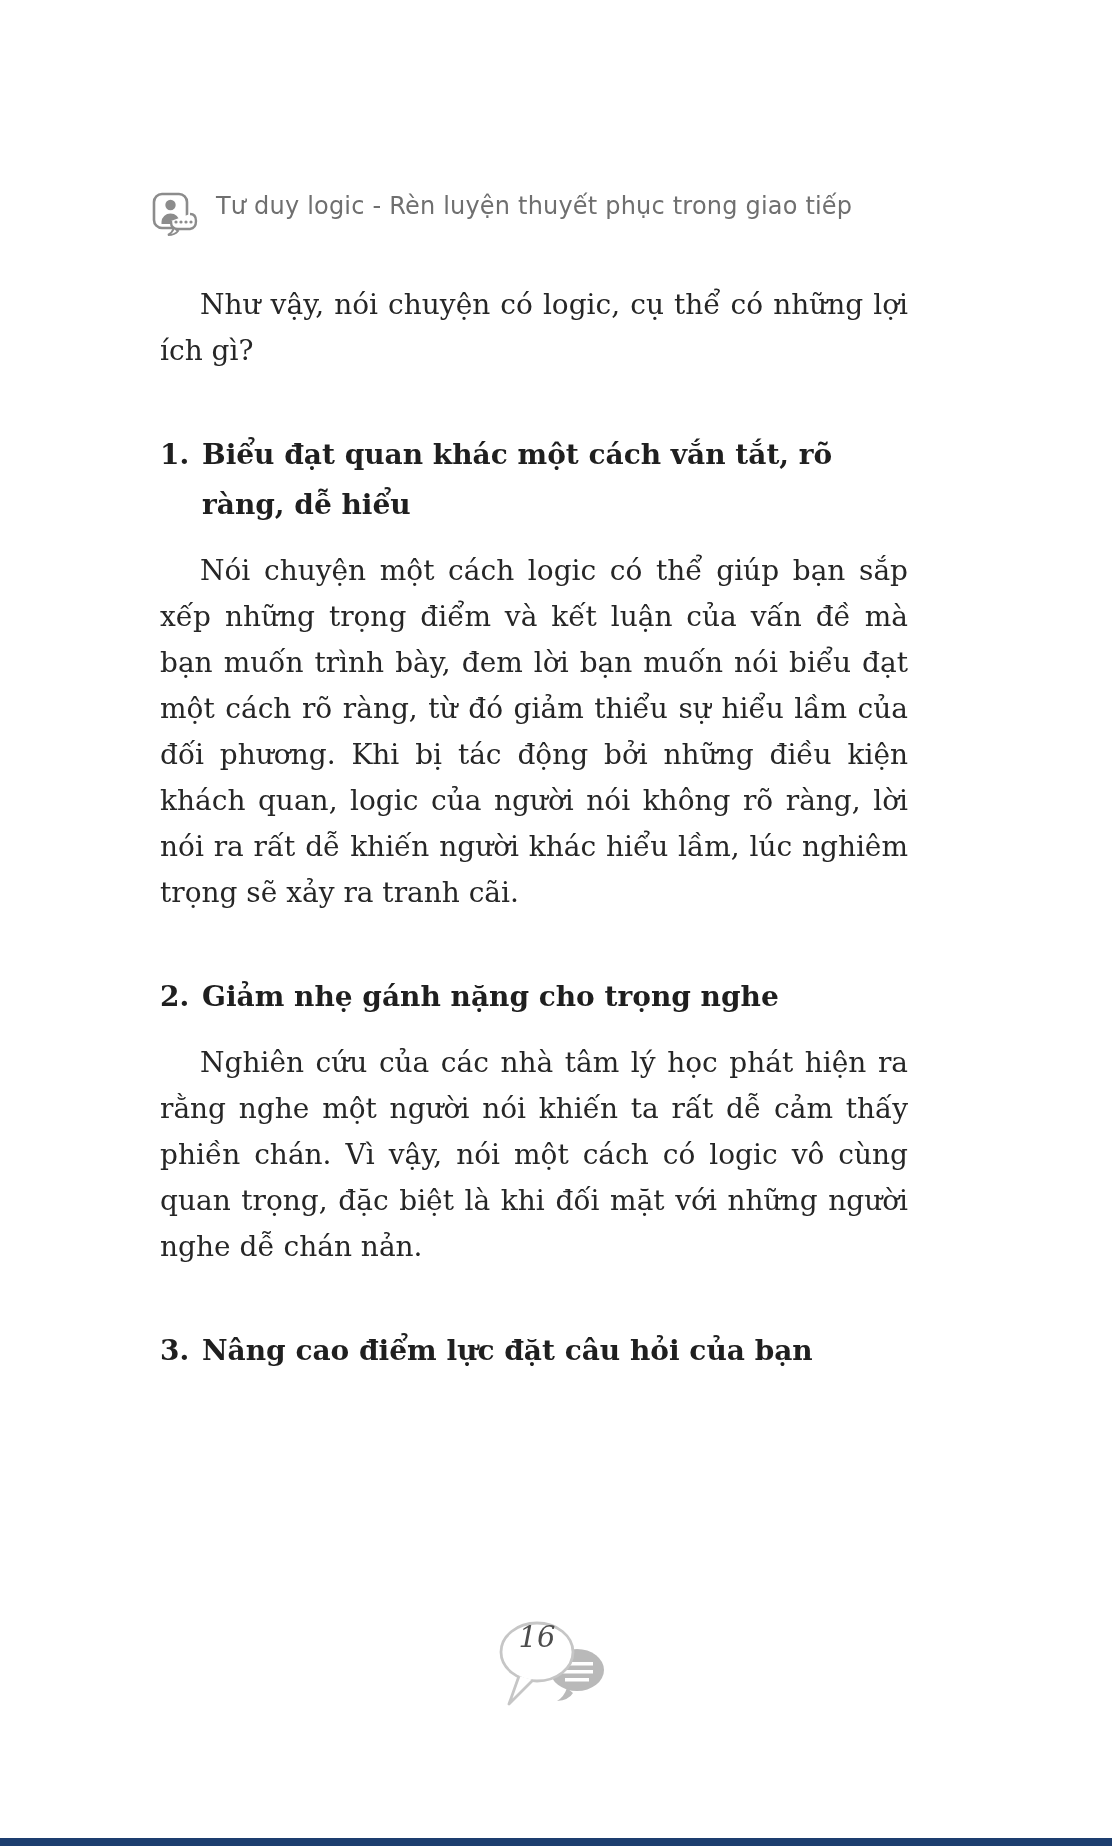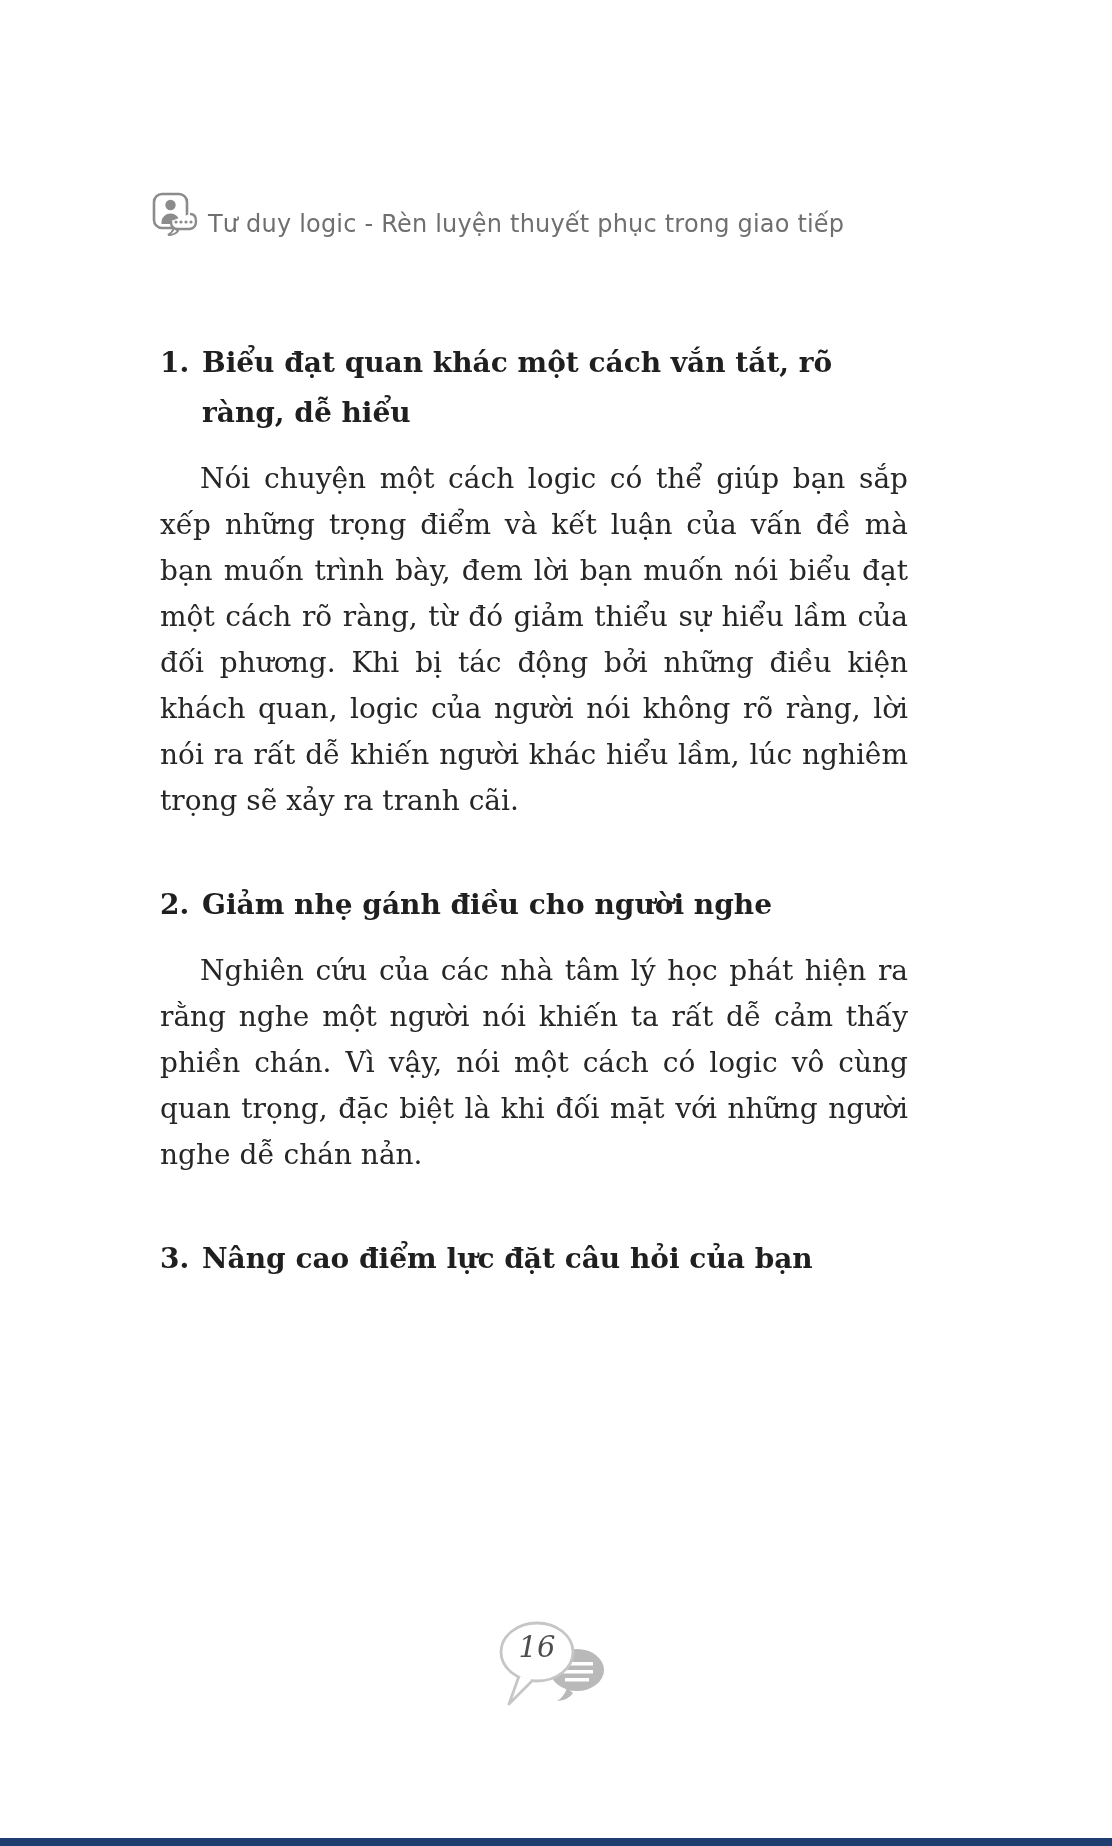--- a/index.html
+++ b/index.html
@@ -12,22 +12,22 @@
     font-family: "DejaVu Serif", serif;
   }
 
   
   .page-header {
     position: absolute;
     left: 152px;
     top: 192px;
     width: 760px;
     display: flex;
-    align-items: flex-end;
-    gap: 4px;
+    align-items: flex-start;
+    gap: 12px;
   }
   .hdr-icon { flex: 0 0 auto; display: inline-flex; }
   .hdr-title {
     font-family: "DejaVu Sans", "Liberation Sans", sans-serif;
     font-size: 24px;
     color: #6f6f6f;
     letter-spacing: 0.2px;
     white-space: nowrap;
   }
 
@@ -64,21 +64,21 @@
     left: 50%;
     top: 1612px;
     transform: translateX(-50%);
     width: 150px;
     height: 110px;
   }
   .pagenum-svg { position: absolute; left: 0; top: 0; }
   .pagenum {
     position: absolute;
     left: 22px;
-    top: 18px;
+    top: 8px;
     width: 68px;
     text-align: center;
     font-family: "DejaVu Serif", serif;
     font-style: italic;
     font-size: 29px;
     color: #4d4d4d;
   }
 
   
   .bottom-bar {
@@ -107,33 +107,34 @@
         <circle cx="29" cy="30" r="1.6" fill="#8c8c8c"></circle>
         <circle cx="34" cy="30" r="1.6" fill="#8c8c8c"></circle>
         <circle cx="39" cy="30" r="1.6" fill="#8c8c8c"></circle>
       </svg>
     </span>
     <span class="hdr-title">Tư duy logic - Rèn luyện thuyết phục trong giao tiếp</span>
   </header>
 
   <main class="page-main">
 
+    <p class="body-par">Như vậy, nói chuyện có logic, cụ thể có những lợi ích gì?</p>
 
     <section class="section">
       <h2 class="sec-heading">
         <span class="sec-num">1.</span>
         <span class="sec-title">Biểu đạt quan khác một cách vắn tắt, rõ ràng, dễ hiểu</span>
       </h2>
       <p class="body-par">Nói chuyện một cách logic có thể giúp bạn sắp xếp những trọng điểm và kết luận của vấn đề mà bạn muốn trình bày, đem lời bạn muốn nói biểu đạt một cách rõ ràng, từ đó giảm thiểu sự hiểu lầm của đối phương. Khi bị tác động bởi những điều kiện khách quan, logic của người nói không rõ ràng, lời nói ra rất dễ khiến người khác hiểu lầm, lúc nghiêm trọng sẽ xảy ra tranh cãi.</p>
     </section>
 
     <section class="section">
       <h2 class="sec-heading">
         <span class="sec-num">2.</span>
-        <span class="sec-title">Giảm nhẹ gánh điều cho người nghe</span>
+        <span class="sec-title">Giảm nhẹ gánh nặng cho trọng nghe</span>
       </h2>
       <p class="body-par">Nghiên cứu của các nhà tâm lý học phát hiện ra rằng nghe một người nói khiến ta rất dễ cảm thấy phiền chán. Vì vậy, nói một cách có logic vô cùng quan trọng, đặc biệt là khi đối mặt với những người nghe dễ chán nản.</p>
     </section>
 
     <section class="section">
       <h2 class="sec-heading">
         <span class="sec-num">3.</span>
         <span class="sec-title">Nâng cao điểm lực đặt câu hỏi của bạn</span>
       </h2>
     </section>

